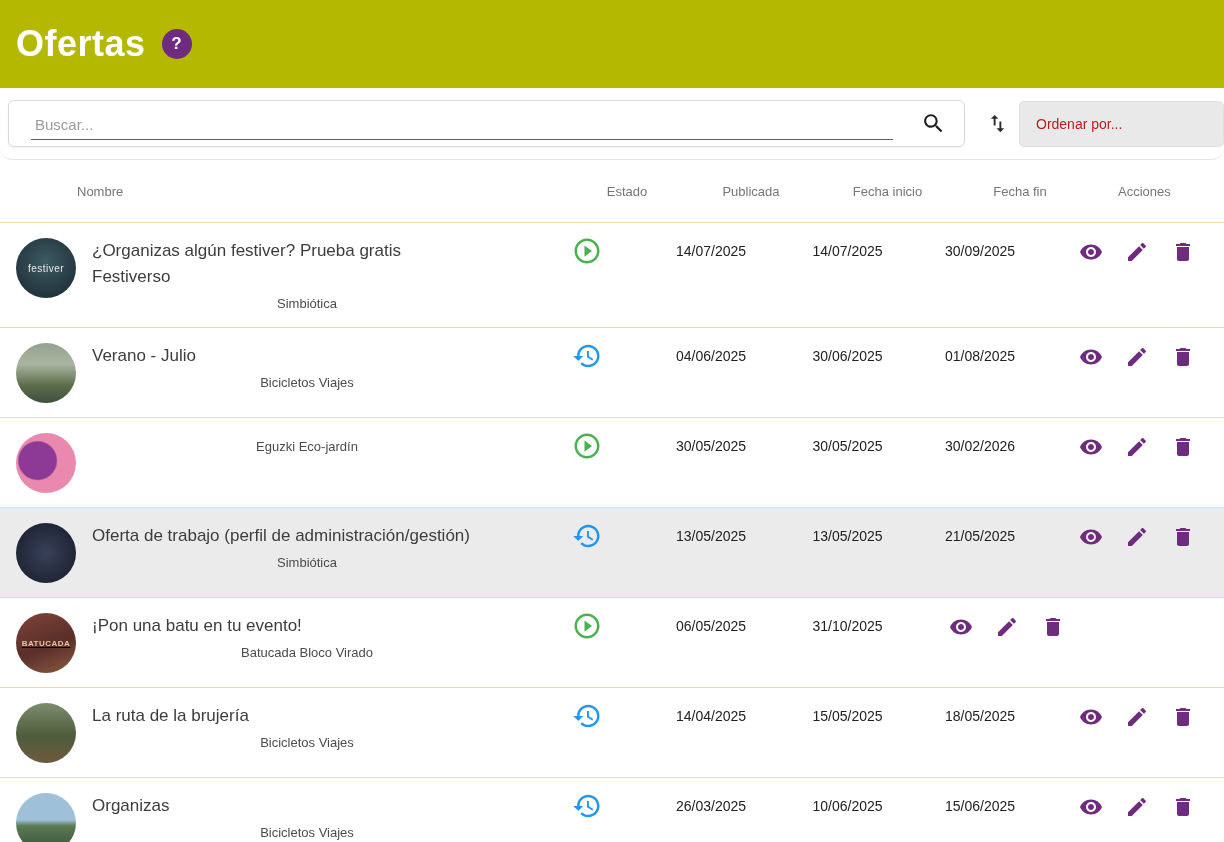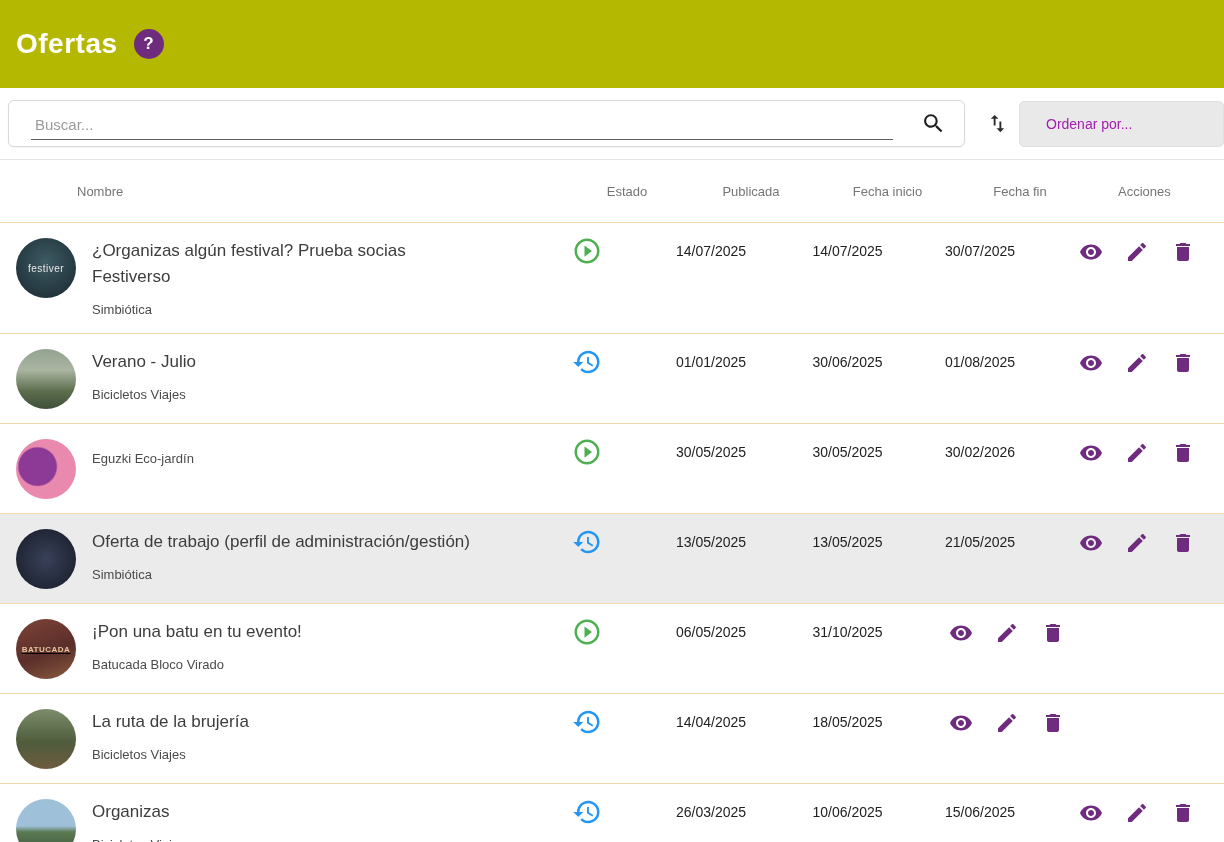--- a/index.html
+++ b/index.html
@@ -13,21 +13,21 @@
   
   .app-header {
     height: 88px;
     background: var(--header-bg, #b5b800);
     display: flex;
     align-items: center;
     padding: 0 16px;
   }
   .app-title {
     color: #ffffff;
-    font-size: 28px;
+    font-size: 36px;
     font-weight: bold;
     letter-spacing: 0.5px;
   }
   .help-badge {
     width: 30px; height: 30px;
     border-radius: 50%;
     background: var(--accent-purple, #6f2b7e);
     color: #ffffff;
     display: flex; align-items: center; justify-content: center;
     font-size: 17px; font-weight: bold;
@@ -37,20 +37,21 @@
   }
 
   
   .toolbar {
     height: 72px;
     display: flex;
     align-items: center;
     padding-left: 8px;
     border-bottom: 1px solid #e5e5e5;
     background: #fff;
+    border-radius: 12px;
   }
   .search-box {
     width: 999px;
     height: 47px;
     border: 1px solid #d9d9d9;
     border-radius: 6px;
     background: #fff;
     display: flex;
     align-items: center;
     padding: 0 18px 0 22px;
@@ -76,23 +77,23 @@
   .search-icon-btn svg { width: 25px; height: 25px; fill: #1f1f1f; }
   .sort-toggle { margin: 0 10px 0 21px; }
   .sort-toggle svg { width: 23px; height: 23px; fill: #2d2d2d; }
   .order-select {
     height: 46px;
     min-width: 205px;
     background: #e9e9e9;
     border: 1px solid #e0e0e0;
     border-radius: 5px;
     display: flex; align-items: center;
-    padding: 0 26px;
+    padding: 0 16px;
     font-size: 14px;
-    color: #a21caf;
+    color: #b91c1c;
     cursor: pointer;
   }
 
   
   .table-header {
     display: grid;
     grid-template-columns: 532px 110px 138px 135px 130px 1fr;
     height: 62px;
     align-items: center;
     color: #757575;
@@ -134,21 +135,21 @@
   .av6 { background: linear-gradient(180deg, #9ec0d8 0% 45%, #5a7a52 55%, #37503a 100%); }
 
   .cell-name { padding-right: 10px; }
   .row-title {
     font-size: 17px;
     color: #3d3d3d;
     line-height: 26px;
     max-width: 385px;
     overflow-wrap: break-word;
   }
-  .row-subtitle { font-size: 13px; color: #4b4b4b; line-height: 19px; margin-top: 10px; }
+  .row-subtitle { font-size: 13px; color: #4b4b4b; line-height: 19px; margin-top: 4px; text-align: center; }
 
   .cell-estado { display: flex; justify-content: center; align-items: flex-start; margin-top: -2px; }
   .cell-estado svg { display: none; width: 30px; height: 30px; }
   .cell-estado.state-active svg.icon-play { display: block; fill: var(--estado-active, #4caf50); }
   .cell-estado.state-scheduled svg.icon-history { display: block; fill: var(--estado-scheduled, #2196f3); }
 
   .cell-date {
     padding-top: 5px;
     text-align: center;
     font-size: 14px;
@@ -204,32 +205,32 @@
 
 <div>
 
   <div class="row">
     <div class="cell-avatar">
         <div class="avatar av0">
           <span class="avatar-text">festiver</span>
         </div>
       </div>
     <div class="cell-name">
-      <div class="row-title">¿Organizas algún festival? Prueba socias Festiverso</div>
+      <div class="row-title">¿Organizas algún festiver? Prueba gratis Festiverso</div>
       <div class="row-subtitle">Simbiótica</div>
     </div>
     <div class="cell-estado state-active">
       <svg class="icon-play" viewBox="0 0 24 24">
           <path d="M12 2C6.48 2 2 6.48 2 12s4.48 10 10 10 10-4.48 10-10S17.52 2 12 2zm0 18c-4.41 0-8-3.59-8-8s3.59-8 8-8 8 3.59 8 8-3.59 8-8 8zM10 16.5l6-4.5-6-4.5v9z"></path>
         </svg>
 
     </div>
     <div class="cell-date">14/07/2025</div>
     <div class="cell-date">14/07/2025</div>
-    <div class="cell-date">30/07/2025</div>
+    <div class="cell-date">30/09/2025</div>
     <div class="cell-actions">
       <button class="icon-btn action-btn">
           <svg viewBox="0 0 24 24">
             <path d="M12 4.5C7 4.5 2.73 7.61 1 12c1.73 4.39 6 7.5 11 7.5s9.27-3.11 11-7.5c-1.73-4.39-6-7.5-11-7.5zM12 17c-2.76 0-5-2.24-5-5s2.24-5 5-5 5 2.24 5 5-2.24 5-5 5zm0-8c-1.66 0-3 1.34-3 3s1.34 3 3 3 3-1.34 3-3-1.34-3-3-3z"></path>
           </svg>
         </button>
       <button class="icon-btn action-btn">
           <svg viewBox="0 0 24 24">
             <path d="M3 17.25V21h3.75L17.81 9.94l-3.75-3.75L3 17.25zM20.71 7.04c.39-.39.39-1.02 0-1.41l-2.34-2.34c-.39-.39-1.02-.39-1.41 0l-1.83 1.83 3.75 3.75 1.83-1.83z"></path>
           </svg>
@@ -251,21 +252,21 @@
     <div class="cell-name">
       <div class="row-title">Verano - Julio</div>
       <div class="row-subtitle">Bicicletos Viajes</div>
     </div>
     <div class="cell-estado state-scheduled">
 
       <svg class="icon-history" viewBox="0 0 24 24">
           <path d="M13 3c-4.97 0-9 4.03-9 9H1l3.89 3.89.07.14L9 12H6c0-3.87 3.13-7 7-7s7 3.13 7 7-3.13 7-7 7c-1.93 0-3.68-.79-4.94-2.06l-1.42 1.42C8.27 19.99 10.51 21 13 21c4.97 0 9-4.03 9-9s-4.03-9-9-9zm-1 5v5l4.28 2.54.72-1.21-3.5-2.08V8H12z"></path>
         </svg>
     </div>
-    <div class="cell-date">01/01/2025</div>
+    <div class="cell-date">04/06/2025</div>
     <div class="cell-date">30/06/2025</div>
     <div class="cell-date">01/08/2025</div>
     <div class="cell-actions">
       <button class="icon-btn action-btn">
           <svg viewBox="0 0 24 24">
             <path d="M12 4.5C7 4.5 2.73 7.61 1 12c1.73 4.39 6 7.5 11 7.5s9.27-3.11 11-7.5c-1.73-4.39-6-7.5-11-7.5zM12 17c-2.76 0-5-2.24-5-5s2.24-5 5-5 5 2.24 5 5-2.24 5-5 5zm0-8c-1.66 0-3 1.34-3 3s1.34 3 3 3 3-1.34 3-3-1.34-3-3-3z"></path>
           </svg>
         </button>
       <button class="icon-btn action-btn">
           <svg viewBox="0 0 24 24">
@@ -402,20 +403,21 @@
       <div class="row-title">La ruta de la brujería</div>
       <div class="row-subtitle">Bicicletos Viajes</div>
     </div>
     <div class="cell-estado state-scheduled">
 
       <svg class="icon-history" viewBox="0 0 24 24">
           <path d="M13 3c-4.97 0-9 4.03-9 9H1l3.89 3.89.07.14L9 12H6c0-3.87 3.13-7 7-7s7 3.13 7 7-3.13 7-7 7c-1.93 0-3.68-.79-4.94-2.06l-1.42 1.42C8.27 19.99 10.51 21 13 21c4.97 0 9-4.03 9-9s-4.03-9-9-9zm-1 5v5l4.28 2.54.72-1.21-3.5-2.08V8H12z"></path>
         </svg>
     </div>
     <div class="cell-date">14/04/2025</div>
+    <div class="cell-date">15/05/2025</div>
     <div class="cell-date">18/05/2025</div>
     <div class="cell-actions">
       <button class="icon-btn action-btn">
           <svg viewBox="0 0 24 24">
             <path d="M12 4.5C7 4.5 2.73 7.61 1 12c1.73 4.39 6 7.5 11 7.5s9.27-3.11 11-7.5c-1.73-4.39-6-7.5-11-7.5zM12 17c-2.76 0-5-2.24-5-5s2.24-5 5-5 5 2.24 5 5-2.24 5-5 5zm0-8c-1.66 0-3 1.34-3 3s1.34 3 3 3 3-1.34 3-3-1.34-3-3-3z"></path>
           </svg>
         </button>
       <button class="icon-btn action-btn">
           <svg viewBox="0 0 24 24">
             <path d="M3 17.25V21h3.75L17.81 9.94l-3.75-3.75L3 17.25zM20.71 7.04c.39-.39.39-1.02 0-1.41l-2.34-2.34c-.39-.39-1.02-.39-1.41 0l-1.83 1.83 3.75 3.75 1.83-1.83z"></path>

